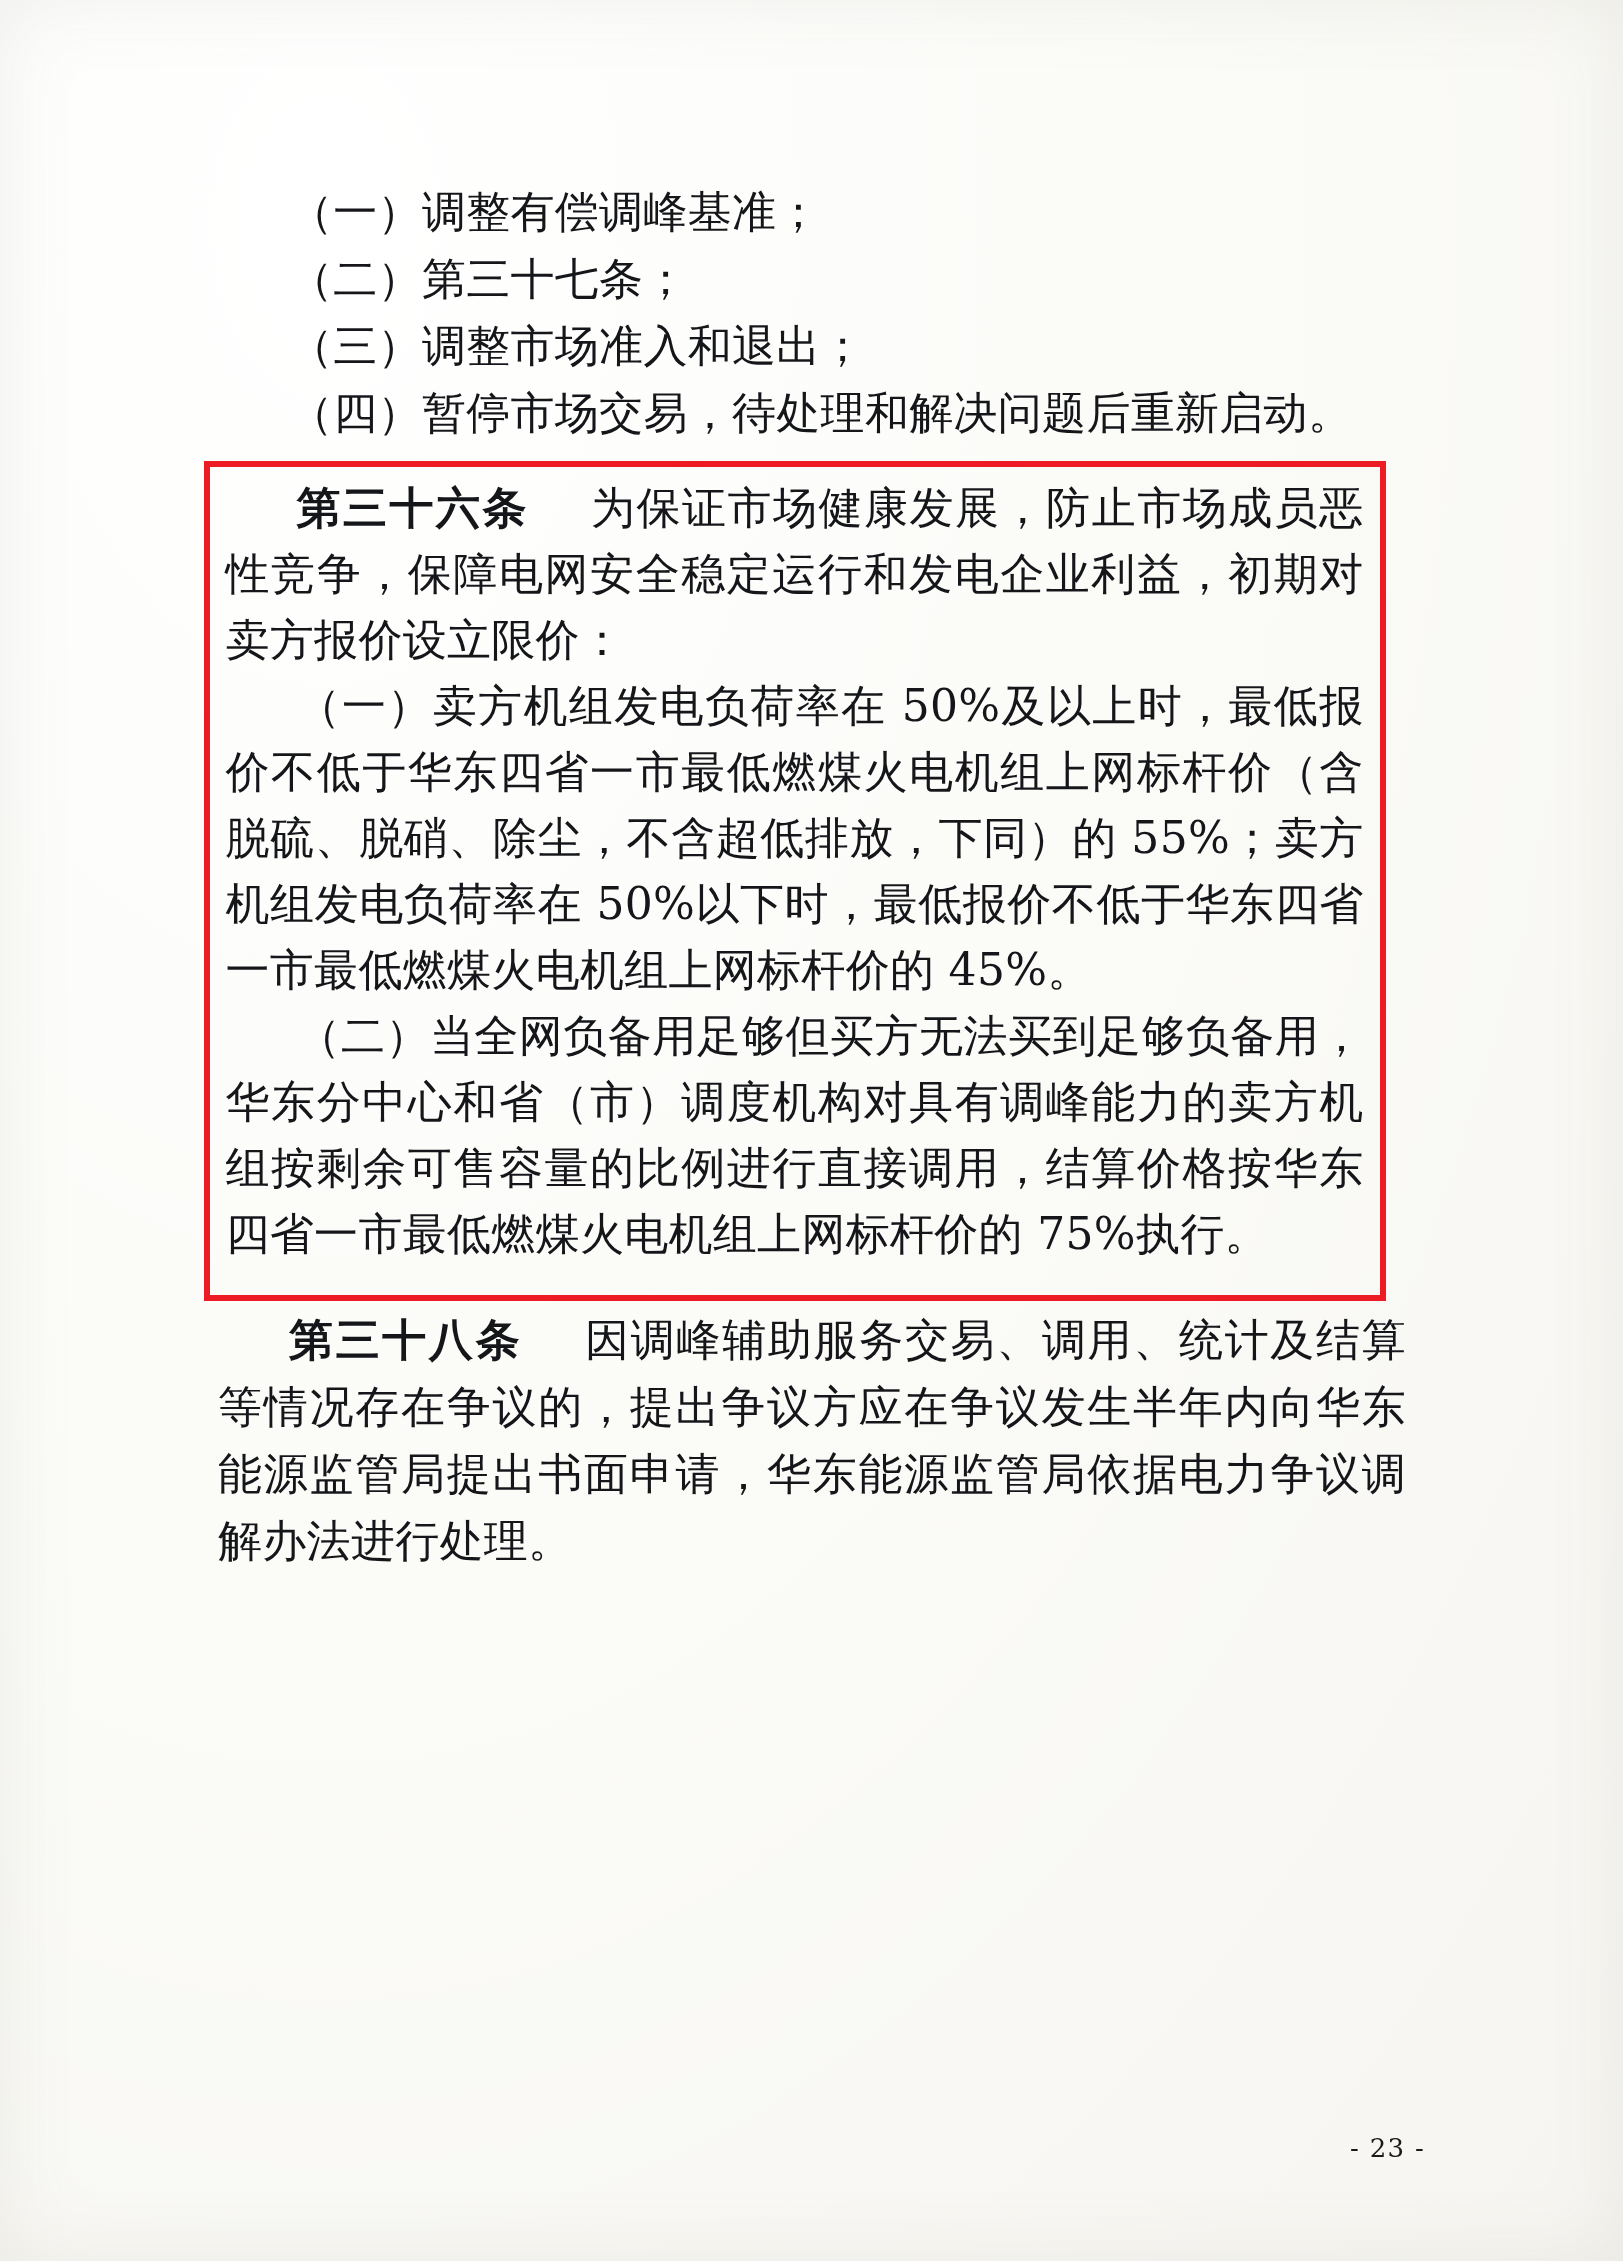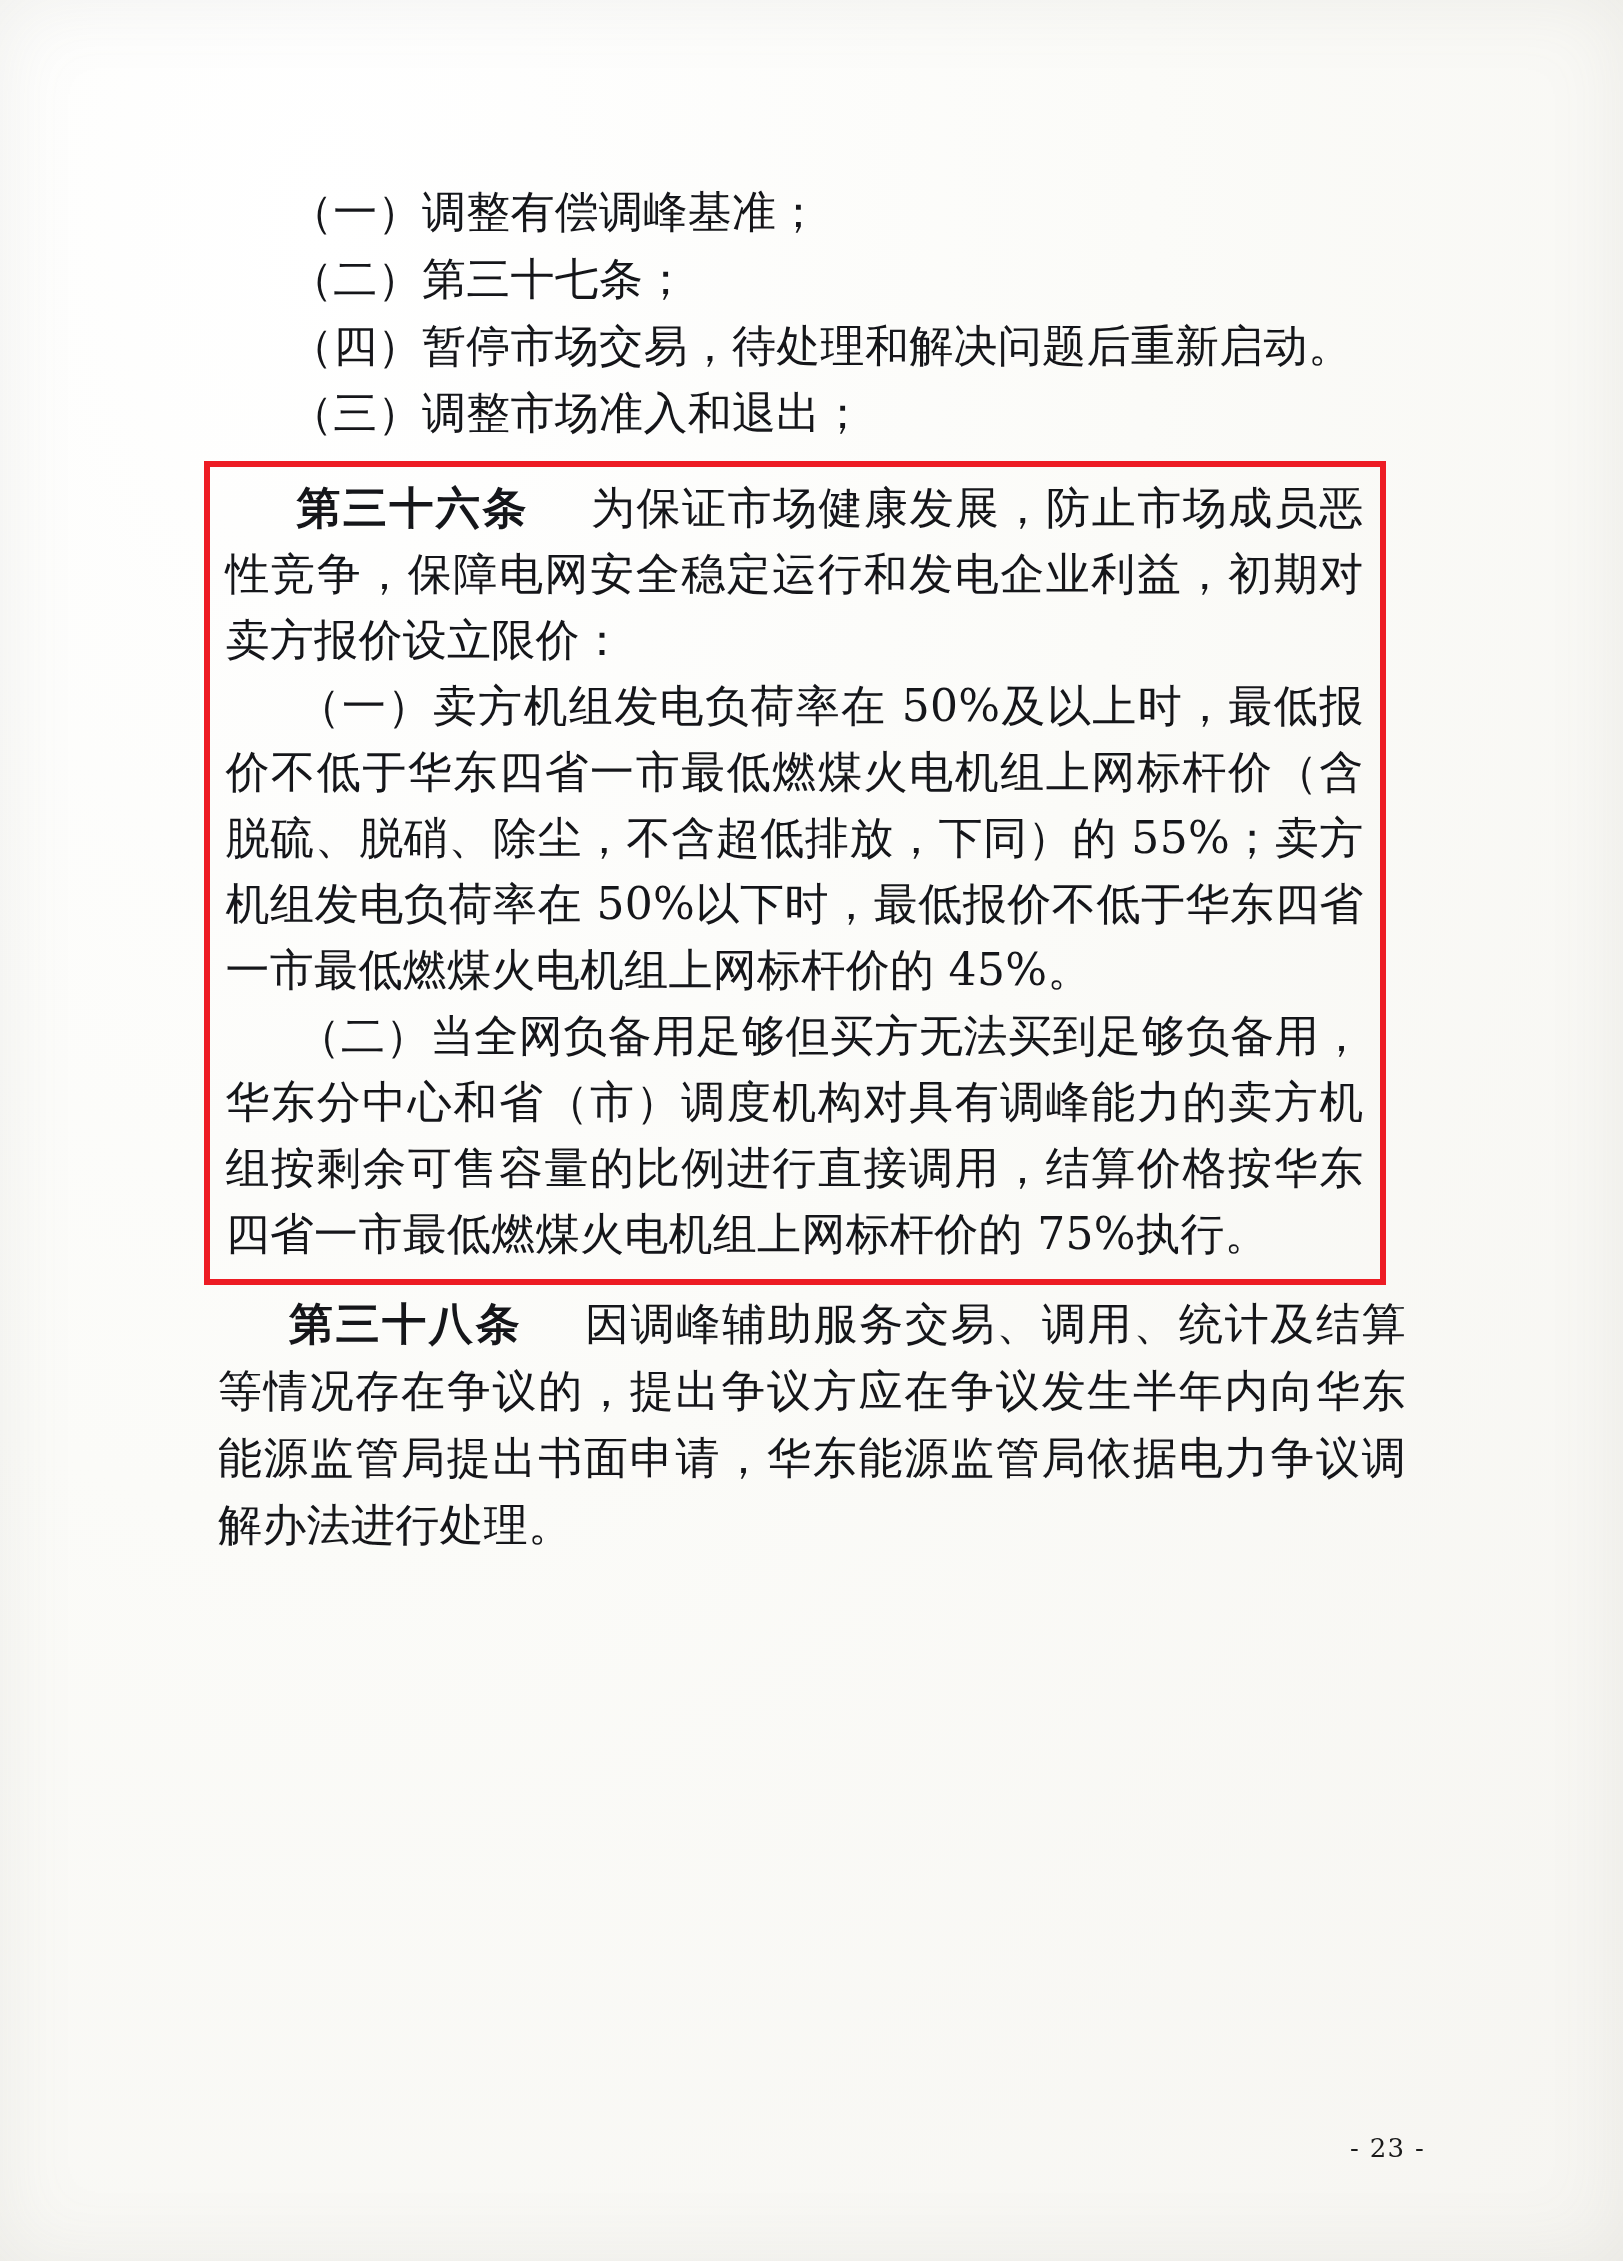--- a/index.html
+++ b/index.html
@@ -46,21 +46,21 @@
   }
   .lead {
     font-weight: bold;
     letter-spacing: 1.3px;
   }
   
   .highlight-box {
     position: relative;
     border: 6px solid #ed1c24;
     margin: 14.5px 0 5.3px -14.5px;
-    padding: 8px 16px 12px 16px;
+    padding: 8px 16px 28px 16px;
     width: 1182px;
     box-sizing: border-box;
   }
   .highlight-box p.para {
     line-height: 66px;
   }
   .after-box {
     margin-top: 9.2px;
   }
   .page-number {
@@ -82,22 +82,22 @@
 </head>
 <body>
 
 <div class="page">
   <div class="paper-tint"></div>
 
   <div class="content">
 
     <p class="para indent">（一）调整有偿调峰基准；</p>
     <p class="para indent">（二）第三十七条；</p>
+    <p class="para indent">（三）调整市场准入和退出；</p>
     <p class="para indent">（四）暂停市场交易，待处理和解决问题后重新启动。</p>
-    <p class="para indent">（三）调整市场准入和退出；</p>
 
     <div class="highlight-box">
       <p class="para indent"><span class="lead">第三十六条</span>&nbsp;&nbsp;&nbsp;&nbsp;<span>为保证市场健康发展，防止市场成员恶性竞争，保障电网安全稳定运行和发电企业利益，初期对卖方报价设立限价：</span></p>
       <p class="para indent">（一）卖方机组发电负荷率在 50%及以上时，最低报价不低于华东四省一市最低燃煤火电机组上网标杆价（含脱硫、脱硝、除尘，不含超低排放，下同）的 55%；卖方机组发电负荷率在 50%以下时，最低报价不低于华东四省一市最低燃煤火电机组上网标杆价的 45%。</p>
       <p class="para indent">（二）当全网负备用足够但买方无法买到足够负备用，华东分中心和省（市）调度机构对具有调峰能力的卖方机组按剩余可售容量的比例进行直接调用，结算价格按华东四省一市最低燃煤火电机组上网标杆价的 75%执行。</p>
     </div>
 
 
     <p class="para indent"><span class="lead">第三十八条</span>&nbsp;&nbsp;&nbsp;&nbsp;<span>因调峰辅助服务交易、调用、统计及结算等情况存在争议的，提出争议方应在争议发生半年内向华东能源监管局提出书面申请，华东能源监管局依据电力争议调解办法进行处理。</span></p>
 

